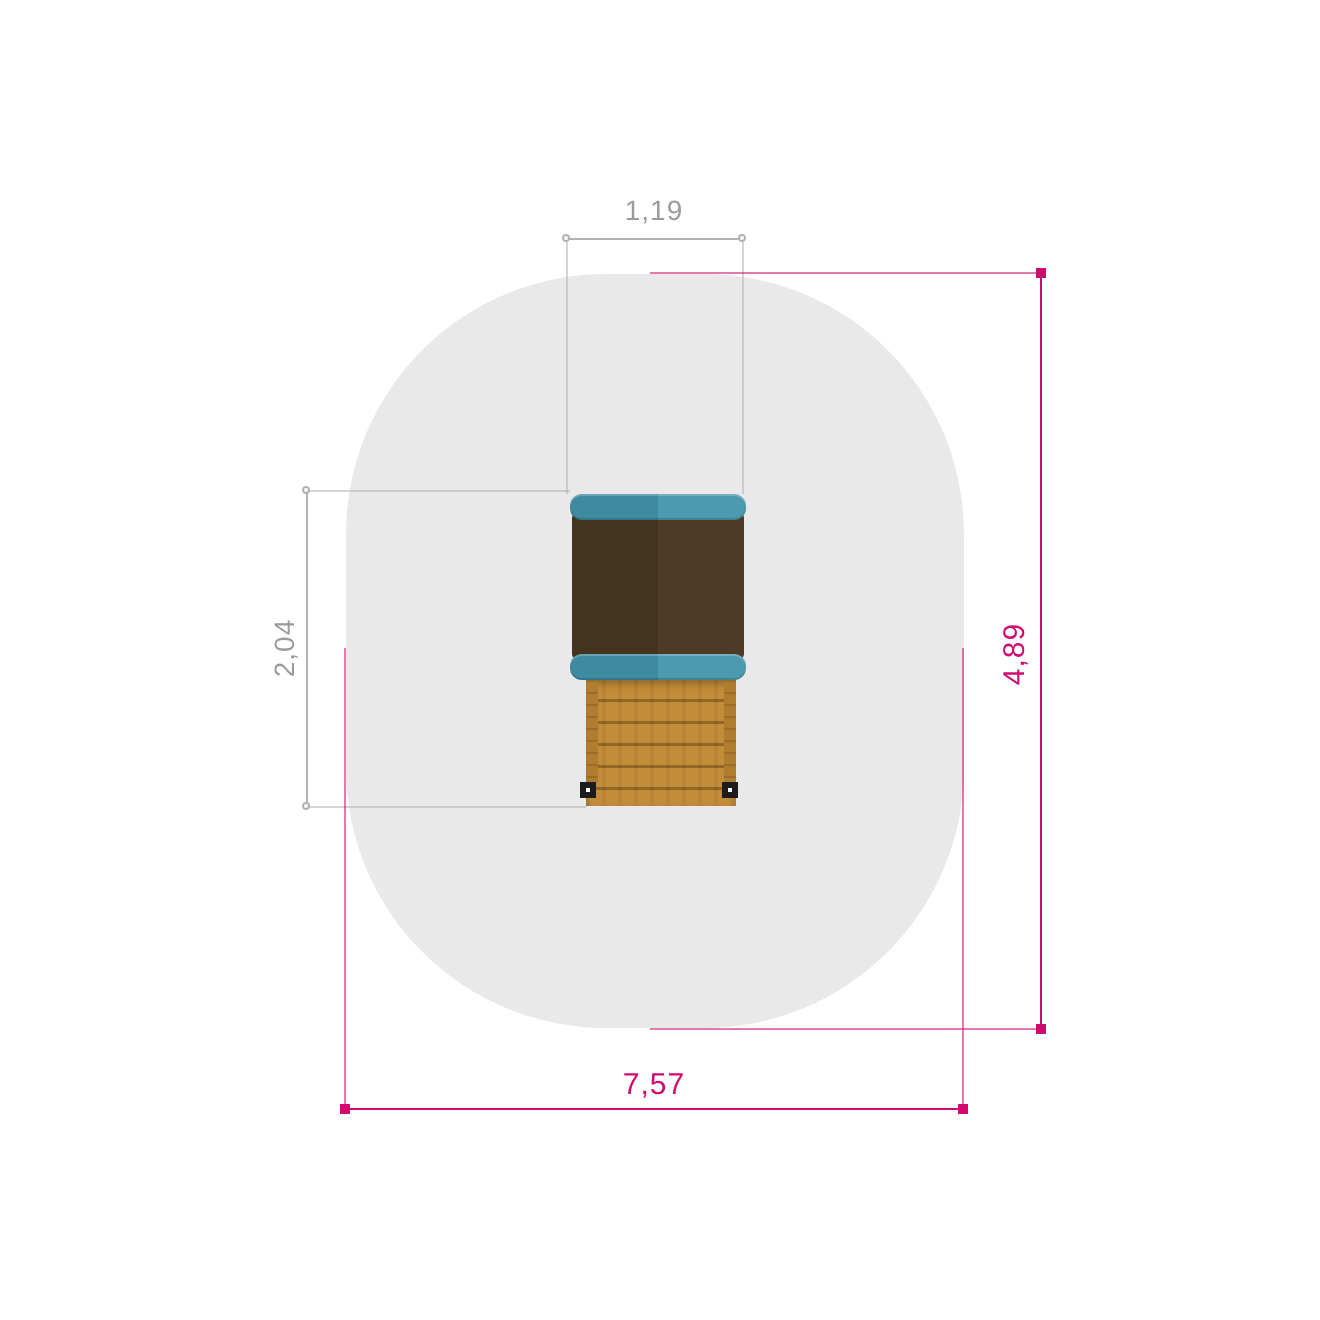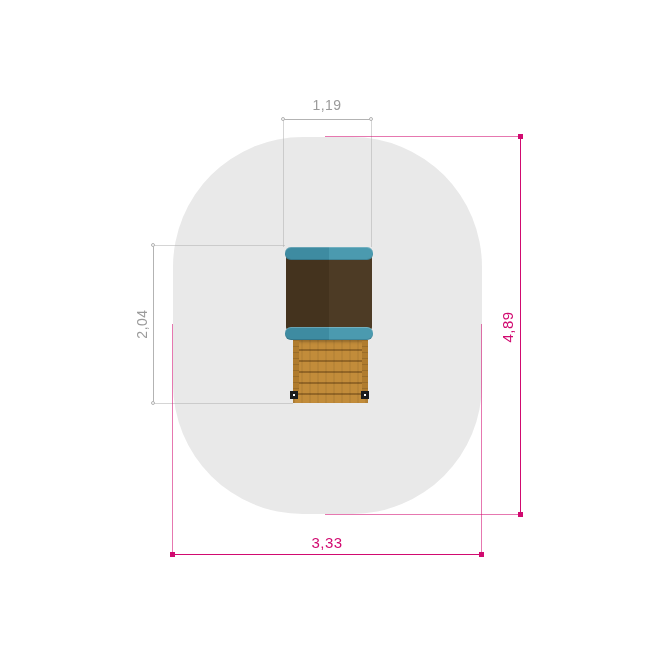--- a/index.html
+++ b/index.html
@@ -112,20 +112,20 @@
   <div class="abs ext" style="left:154px;top:245px;width:131px;height:1px;"></div>
   <div class="abs ext" style="left:154px;top:403px;width:139px;height:1px;"></div>
 
   <div class="abs dim-text-m rot" style="left:508px;top:327px;">4,89</div>
   <div class="abs dline-m" style="left:520px;top:136px;width:1px;height:378px;"></div>
   <div class="abs sq" style="left:518px;top:134px;"></div>
   <div class="abs sq" style="left:518px;top:512px;"></div>
   <div class="abs ext-m" style="left:325px;top:136px;width:195px;height:1px;"></div>
   <div class="abs ext-m" style="left:325px;top:514px;width:195px;height:1px;"></div>
 
-  <div class="abs dim-text-m center" style="left:172px;top:535px;width:310px;">3,33</div>
+  <div class="abs dim-text-m center" style="left:172px;top:535px;width:310px;">7,57</div>
   <div class="abs dline-m" style="left:172px;top:554px;width:310px;height:1px;"></div>
   <div class="abs sq" style="left:170px;top:552px;"></div>
   <div class="abs sq" style="left:479px;top:552px;"></div>
   <div class="abs ext-m" style="left:172px;top:324px;width:1px;height:230px;"></div>
   <div class="abs ext-m" style="left:481px;top:324px;width:1px;height:230px;"></div>
 
 </div>
 
 </body></html>

